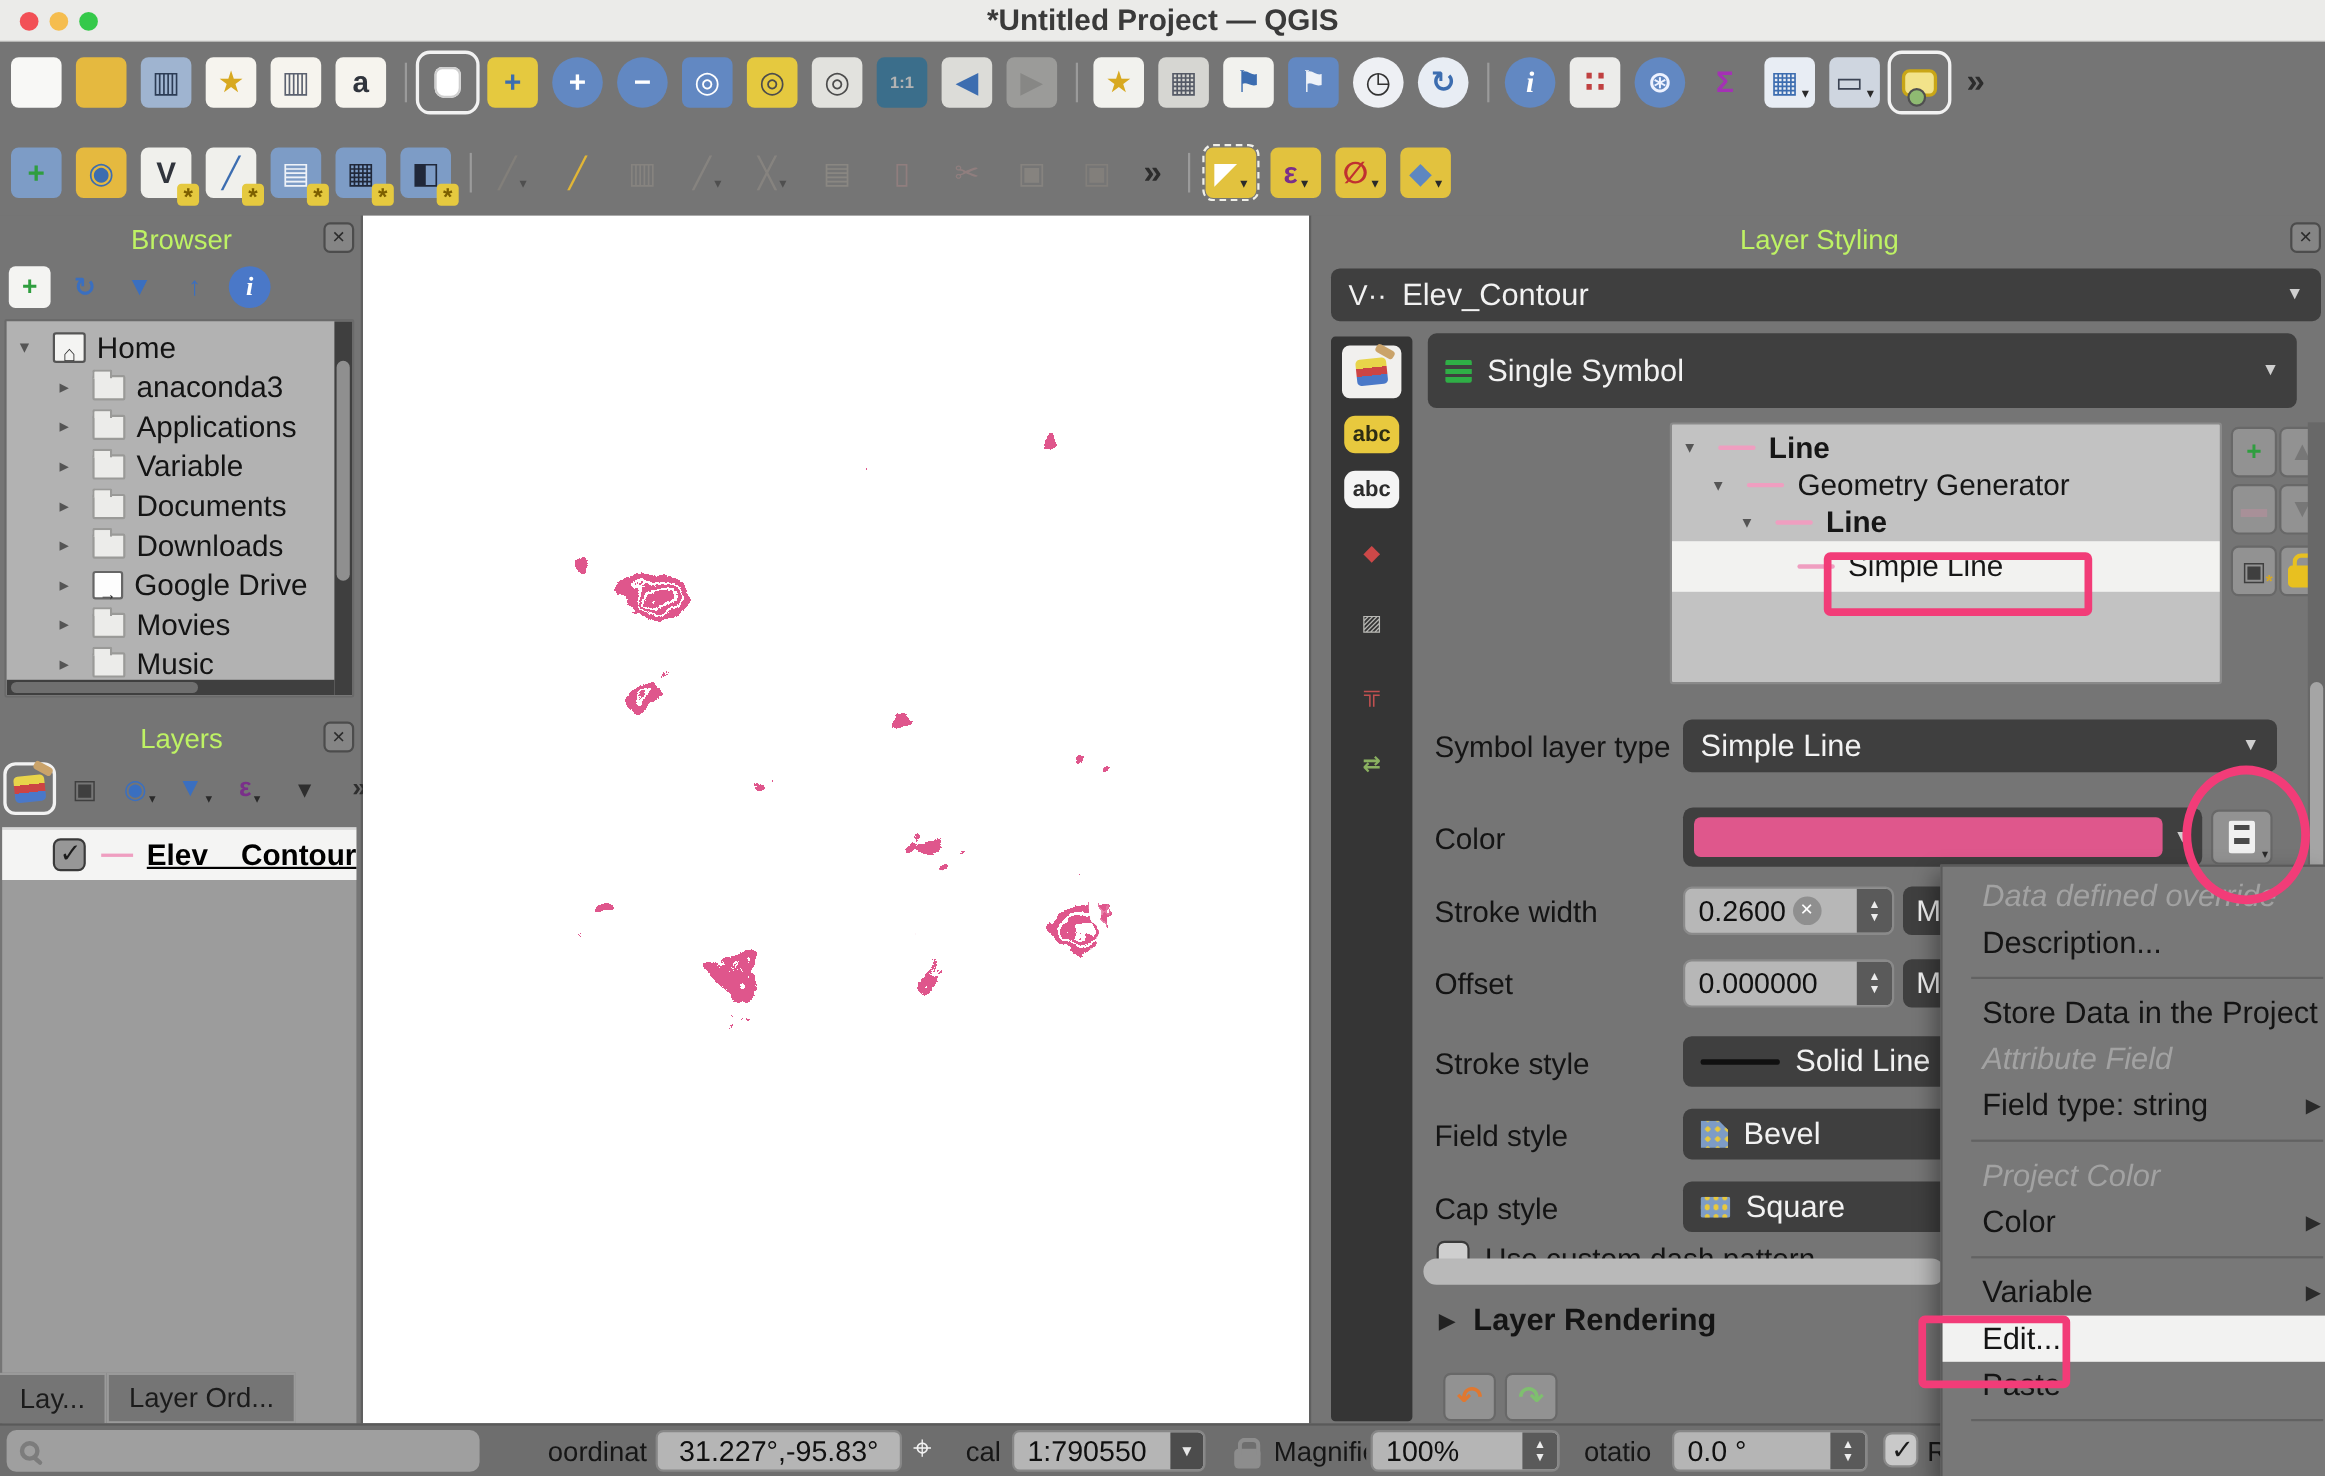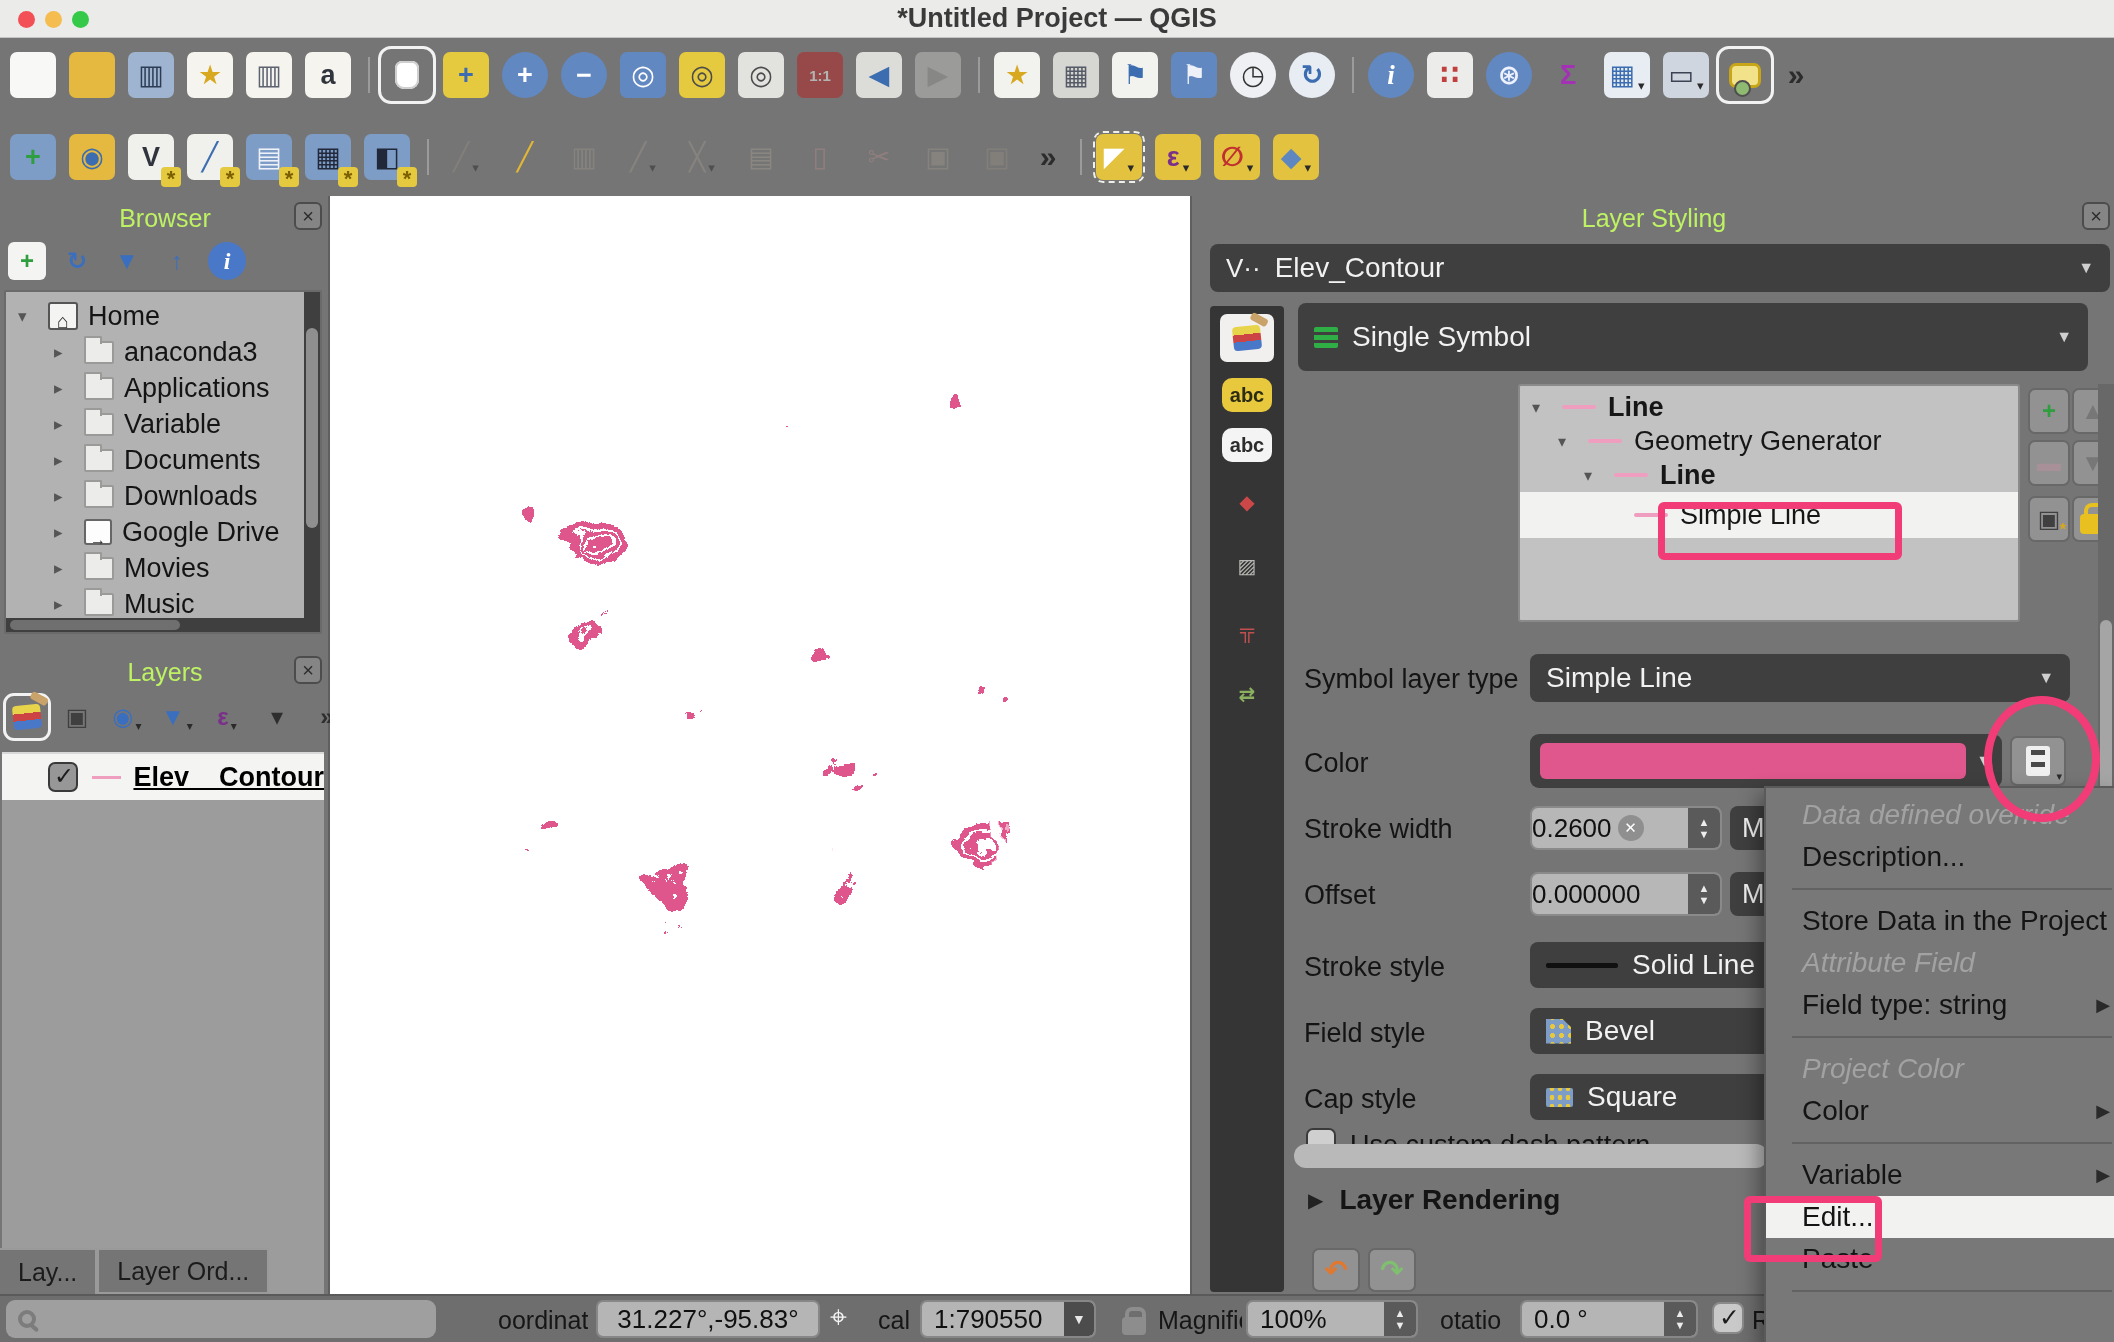--- a/index.html
+++ b/index.html
@@ -109,21 +109,21 @@
   .stitem .swatch{width:34px;height:4px;border-radius:2px;flex:none;}
   .stitem.b{font-weight:bold;}
   .stitem.lvl1{padding-left:38px;}
   .stitem.lvl2{padding-left:64px;}
   .stitem.lvl3{padding-left:114px;}
   .stitem.selected{background:#f2f2f0;height:46px;}
   .sbtn{position:absolute;width:42px;height:46px;background:#929292;border:2px solid #686868;border-radius:7px;display:flex;align-items:center;justify-content:center;font-size:24px;font-weight:bold;}
   .sbtn .sub{position:absolute;right:2px;bottom:1px;font-size:11px;color:#2a2a2a;}
 
   .flabel{position:absolute;font-size:27px;color:#141414;}
-  .lspin{position:absolute;background:#b7b7b7;border:2px solid #8a8a8a;border-radius:8px;color:#101010;font-size:26px;display:flex;align-items:center;overflow:hidden;}
+  .lspin{position:absolute;background:#b7b7b7;border:2px solid #8a8a8a;border-radius:8px;color:#101010;font-size:26px;display:flex;align-items:center;padding-left:12px;overflow:hidden;}
   .lspin .clear{width:26px;height:26px;background:#8f8f8f;border-radius:50%;color:#fff;font-size:15px;line-height:26px;text-align:center;margin-left:6px;flex:none;}
   .stepper{margin-left:auto;width:32px;align-self:stretch;background:#5a5a5a;display:flex;flex-direction:column;align-items:center;justify-content:center;color:#ededed;font-size:11px;line-height:12px;flex:none;}
   .unitbox{position:absolute;background:#3f3f3f;border-radius:8px;color:#f0f0f0;font-size:27px;display:flex;align-items:center;padding-left:12px;}
   .colorwell{position:absolute;background:#3f3f3f;border-radius:9px;display:flex;align-items:center;padding:0 10px;}
   .colorbar{height:36px;border-radius:6px;background:var(--linepink);flex:1;}
   .colorwell .dd{color:#cfcfcf;font-size:16px;margin-left:10px;}
   .blackline{width:72px;height:5px;background:#101010;border-radius:2px;}
   .lrhead{position:absolute;display:flex;align-items:center;gap:16px;font-size:28px;font-weight:bold;color:#141414;}
   .lrhead .exp{font-size:20px;color:#222;font-weight:normal;}
   .hbar{position:absolute;background:#b9b9b9;border-radius:12px;}
@@ -201,21 +201,21 @@
         </div>
         <div class="ticn" style="background: rgb(98, 136, 194);">
           <span class="gl" style="color: rgb(255, 255, 255);">◎</span>
         </div>
         <div class="ticn" style="background: rgb(229, 201, 63);">
           <span class="gl" style="color: rgb(76, 76, 76);">◎</span>
         </div>
         <div class="ticn" style="background: rgb(226, 226, 222);">
           <span class="gl" style="color: rgb(76, 76, 76);">◎</span>
         </div>
-        <div class="ticn dis small11" style="background: #b91c1c;">
+        <div class="ticn dis small11" style="background: #0369a1;">
           <span class="gl" style="color: rgb(242, 242, 242);">1:1</span>
         </div>
         <div class="ticn" style="background: rgb(220, 220, 216);">
           <span class="gl" style="color: rgb(60, 109, 176);">◀</span>
         </div>
         <div class="ticn dis" style="background: rgb(194, 194, 190);">
           <span class="gl" style="color: rgb(154, 154, 150);">▶</span>
         </div>
         <div class="ticn sep"></div>
         <div class="ticn" style="background: rgb(242, 242, 238);">

